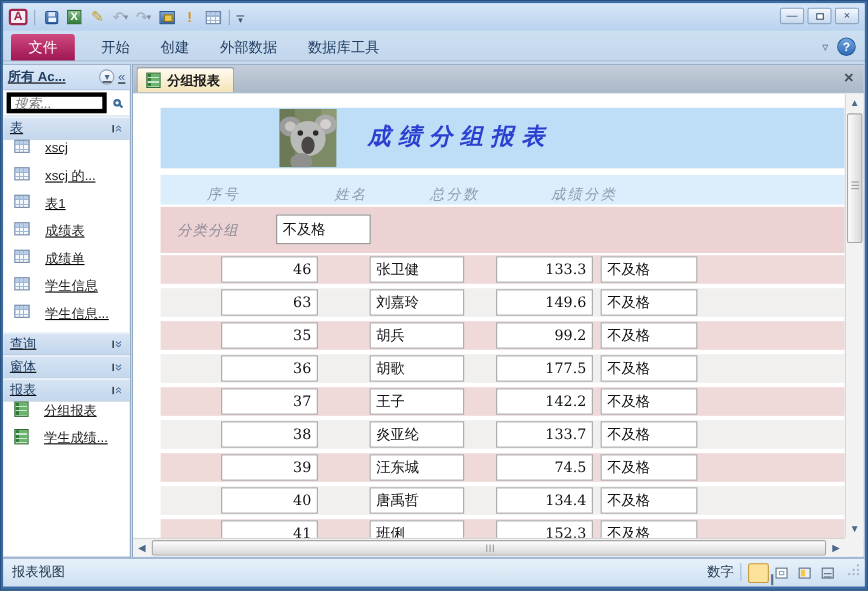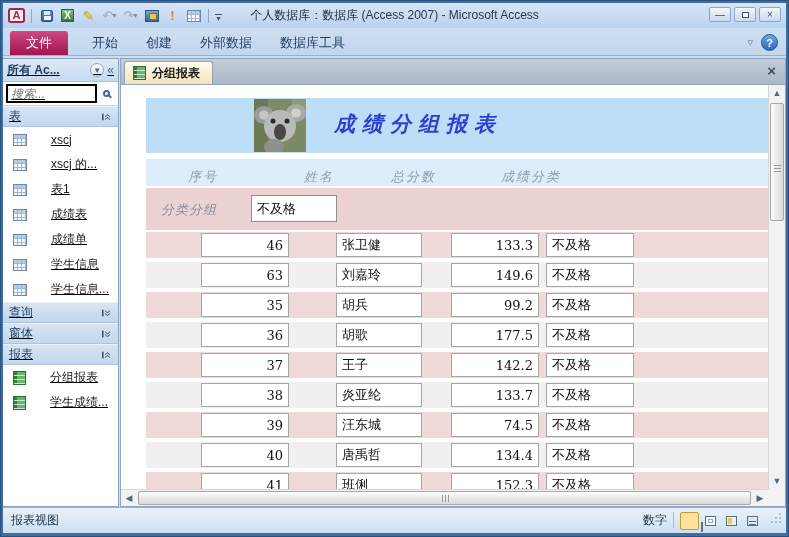--- a/index.html
+++ b/index.html
@@ -61,33 +61,33 @@
   
   .nav{position:absolute;left:0;top:2px;width:116px;bottom:0;background:#fff;border:1px solid #8DA6C1;border-left:none;text-decoration:underline;}
   .nav-head{height:23px;background:linear-gradient(180deg,#DCE9F8,#C7DAF0);border-bottom:1px solid #AEC3DC;
             display:flex;align-items:center;padding:0 4px;font-size:12px;color:#1E3C5F;font-weight:bold;}
   .nav-head .lbl{flex:1;white-space:nowrap;overflow:hidden;}
   .drop-circle{width:14px;height:14px;border-radius:50%;border:1px solid #8DA6C1;
                background:linear-gradient(180deg,#FDFEFF,#D9E6F5);color:#4A6A8C;font-size:8px;
                display:flex;align-items:center;justify-content:center;margin-right:3px;}
   .shutter{color:#4A6A8C;font-size:12px;font-weight:normal;}
   .nav-search{height:24px;display:flex;align-items:center;border-bottom:1px solid #C8D6E8;padding:2px 3px;}
-  .nav-search input{flex:1;width:60px;height:19px;border:2px solid #000000;font-size:12px;font-style:italic;
+  .nav-search input{flex:1;width:60px;height:19px;border:4px solid #000000;font-size:12px;font-style:italic;
                     padding:0 3px;color:#333;font-family:"Liberation Sans",sans-serif;}
   .magwrap{width:18px;display:flex;justify-content:center;}
   .mag{width:7px;height:7px;border:2px solid #3C6E9F;border-radius:50%;position:relative;}
   .mag::after{content:"";position:absolute;width:5px;height:2px;background:#3C6E9F;transform:rotate(45deg);right:-4px;bottom:-2px;}
   .sec-head{height:21px;background:linear-gradient(180deg,#D7E4F4,#C4D7ED);border-top:1px solid #E8F0F9;
             border-bottom:1px solid #AEC3DC;display:flex;align-items:center;padding:0 6px;
             font-size:12px;color:#1E3C5F;}
   .sec-head .lbl{flex:1;}
   .chev-up,.chev-dn{display:inline-block;color:#4A6A8C;font-size:12px;}
   .chev-up{transform:rotate(90deg);}
   .chev-dn{transform:rotate(90deg);}
-  .nav-item{height:25px;display:flex;align-items:center;gap:24px;padding-left:10px;font-size:12px;color:#1A1A1A;}
+  .nav-item{height:25px;display:flex;align-items:flex-start;gap:14px;padding-left:10px;font-size:12px;color:#1A1A1A;}
   .tbl-icon{width:14px;height:12px;border:1px solid #6E86A8;flex:none;
       background:
         repeating-linear-gradient(90deg,transparent 0 3px,#9FB6D4 3px 4px),
         repeating-linear-gradient(180deg,transparent 0 3px,#9FB6D4 3px 4px),
         linear-gradient(180deg,#B9CFE8 0 3px,#F3F8FF 3px);}
   .rpt-icon{width:13px;height:14px;border:1px solid #2F6B33;flex:none;
       background:
         repeating-linear-gradient(180deg,transparent 0 3px,#CDE8CF 3px 4px),
         linear-gradient(90deg,#2F7D36 0 3px,#69B56E 3px);}
   .nav-item .lbl{white-space:nowrap;overflow:hidden;}
@@ -200,21 +200,20 @@
           </div>
         <div class="qicon">
             <span class="bang">!</span>
           </div>
         <div class="qicon">
             <span class="tbl-mini"></span>
           </div>
         <div class="sep"></div>
         <div class="qat-custom"><span class="bar"></span>▾</div>
       </div>
-      <div class="title-text">个人数据库：数据库 (Access 2007)  -  Microsoft Access</div>
       <div class="winbtns">
         <div class="winbtn">—</div>
         <div class="winbtn">
             <span class="restore-glyph"></span>
           </div>
         <div class="winbtn">×</div>
       </div>
     </div>
 
     <div class="ribbonrow">

